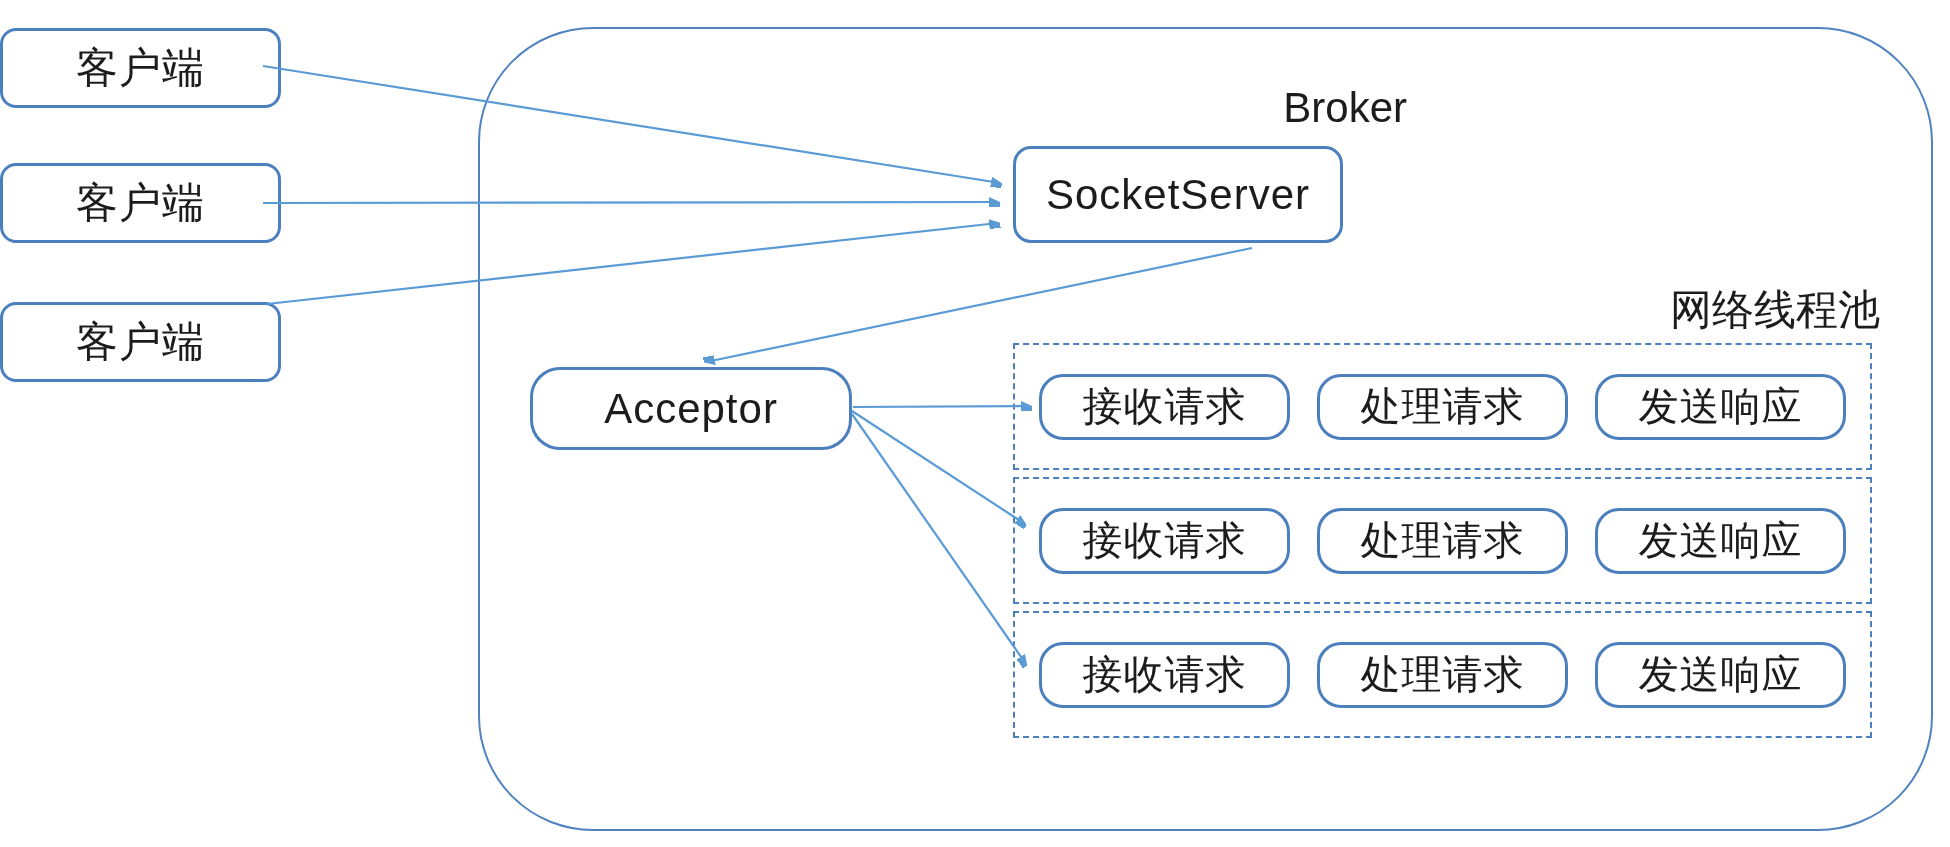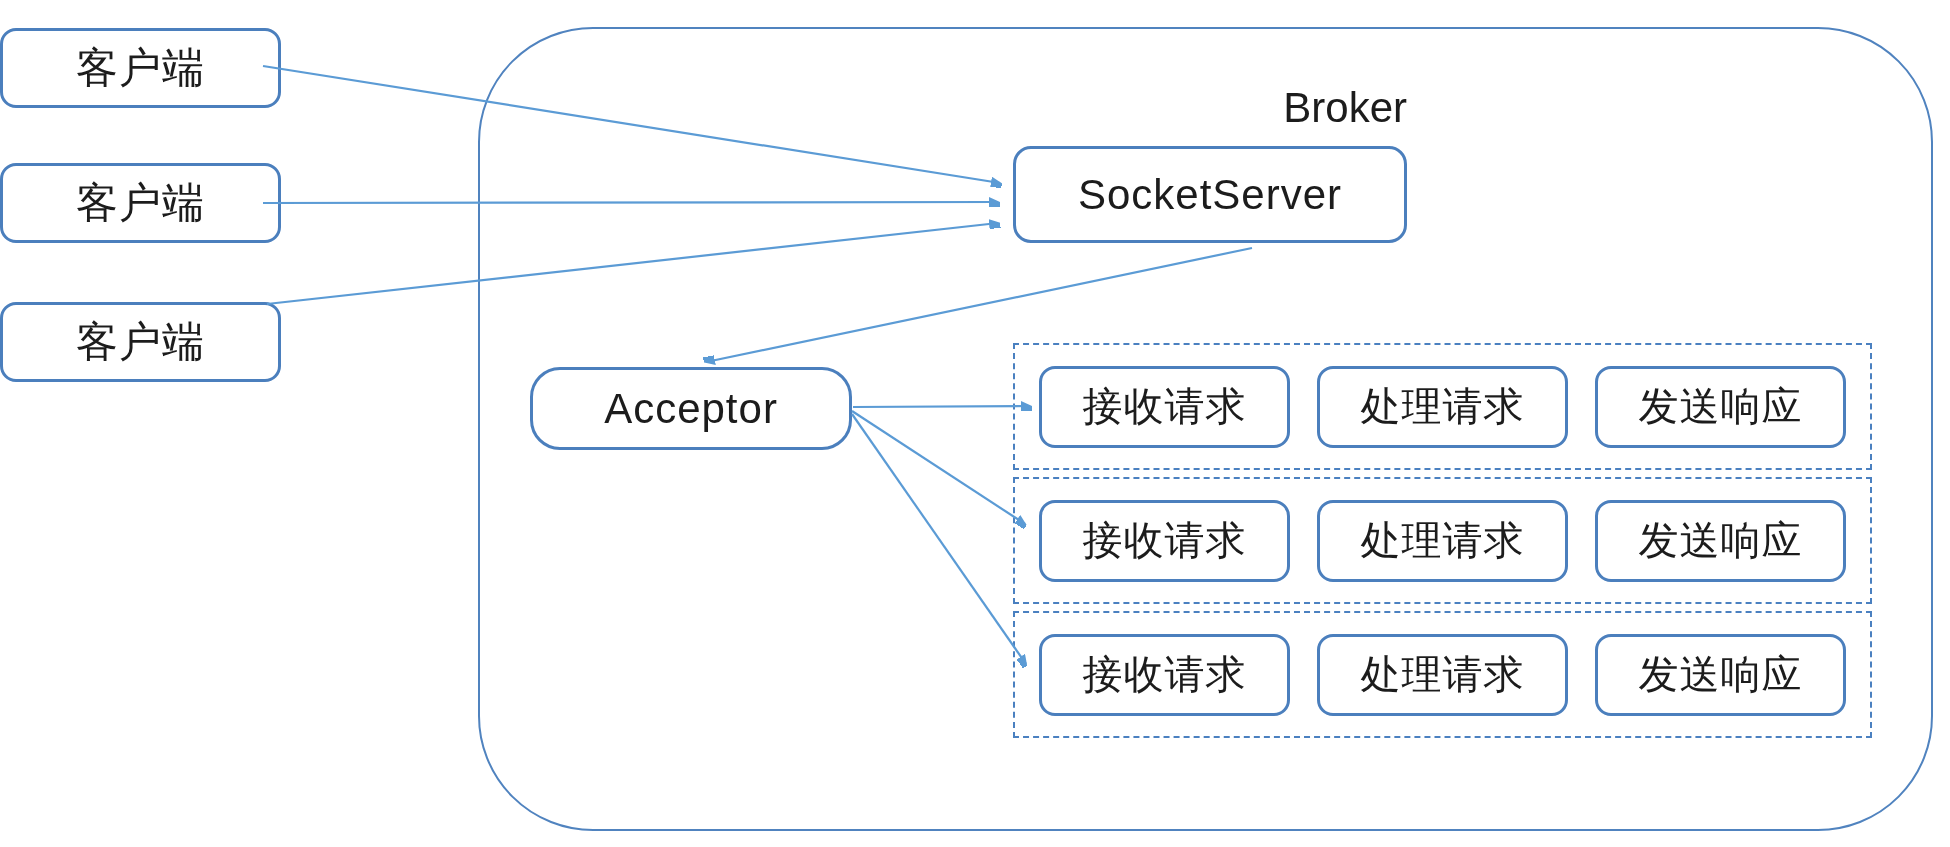--- a/index.html
+++ b/index.html
@@ -35,21 +35,21 @@
     box-sizing:border-box;
     background:transparent;
   }
   .broker-title{
     position:absolute;
     left:1013px;top:84px;width:394px;
     text-align:right;
     font-size:42px;
     color:#1c1c1c;
   }
-  .socketserver{left:1013px;top:146px;width:394px;height:97px;border-radius:18px;}
+  .socketserver{left:1013px;top:146px;width:330px;height:97px;border-radius:18px;}
   .acceptor{left:530px;top:367px;width:322px;height:83px;border-radius:30px;}
 
   .pool-label{
     position:absolute;
     left:1560px;top:282px;width:320px;
     text-align:right;
     font-size:42px;
     color:#1c1c1c;
     white-space:nowrap;
   }
@@ -61,22 +61,22 @@
     display:flex;align-items:center;
     gap:27px;
     padding:0 24px;
   }
   .pool-row.r1{top:343px;}
   .pool-row.r2{top:477px;}
   .pool-row.r3{top:611px;}
   .step{
     position:static;
     flex:1 1 0;
-    height:82px;
-    border-radius:16px;
+    height:66px;
+    border-radius:24px;
     font-size:40px;
   }
   svg.arrows{
     position:absolute;left:0;top:0;width:1950px;height:847px;
     pointer-events:none;
   }
   svg.arrows line{stroke:#5b9bd5;stroke-width:2.2;}
 </style>
 </head>
 <body>
@@ -87,20 +87,21 @@
   <div class="node client c2">客户端</div>
   <div class="node client c3">客户端</div>
 
   <div class="broker"></div>
   <div class="broker-title">Broker</div>
 
   <div class="node socketserver">SocketServer</div>
 
   <div class="node acceptor">Acceptor</div>
 
+  <div class="pool-label">网络线程池</div>
 
   <div class="pool-row r1">
     <div class="node step">接收请求</div>
     <div class="node step">处理请求</div>
     <div class="node step">发送响应</div>
   </div>
 
   <div class="pool-row r2">
     <div class="node step">接收请求</div>
     <div class="node step">处理请求</div>

